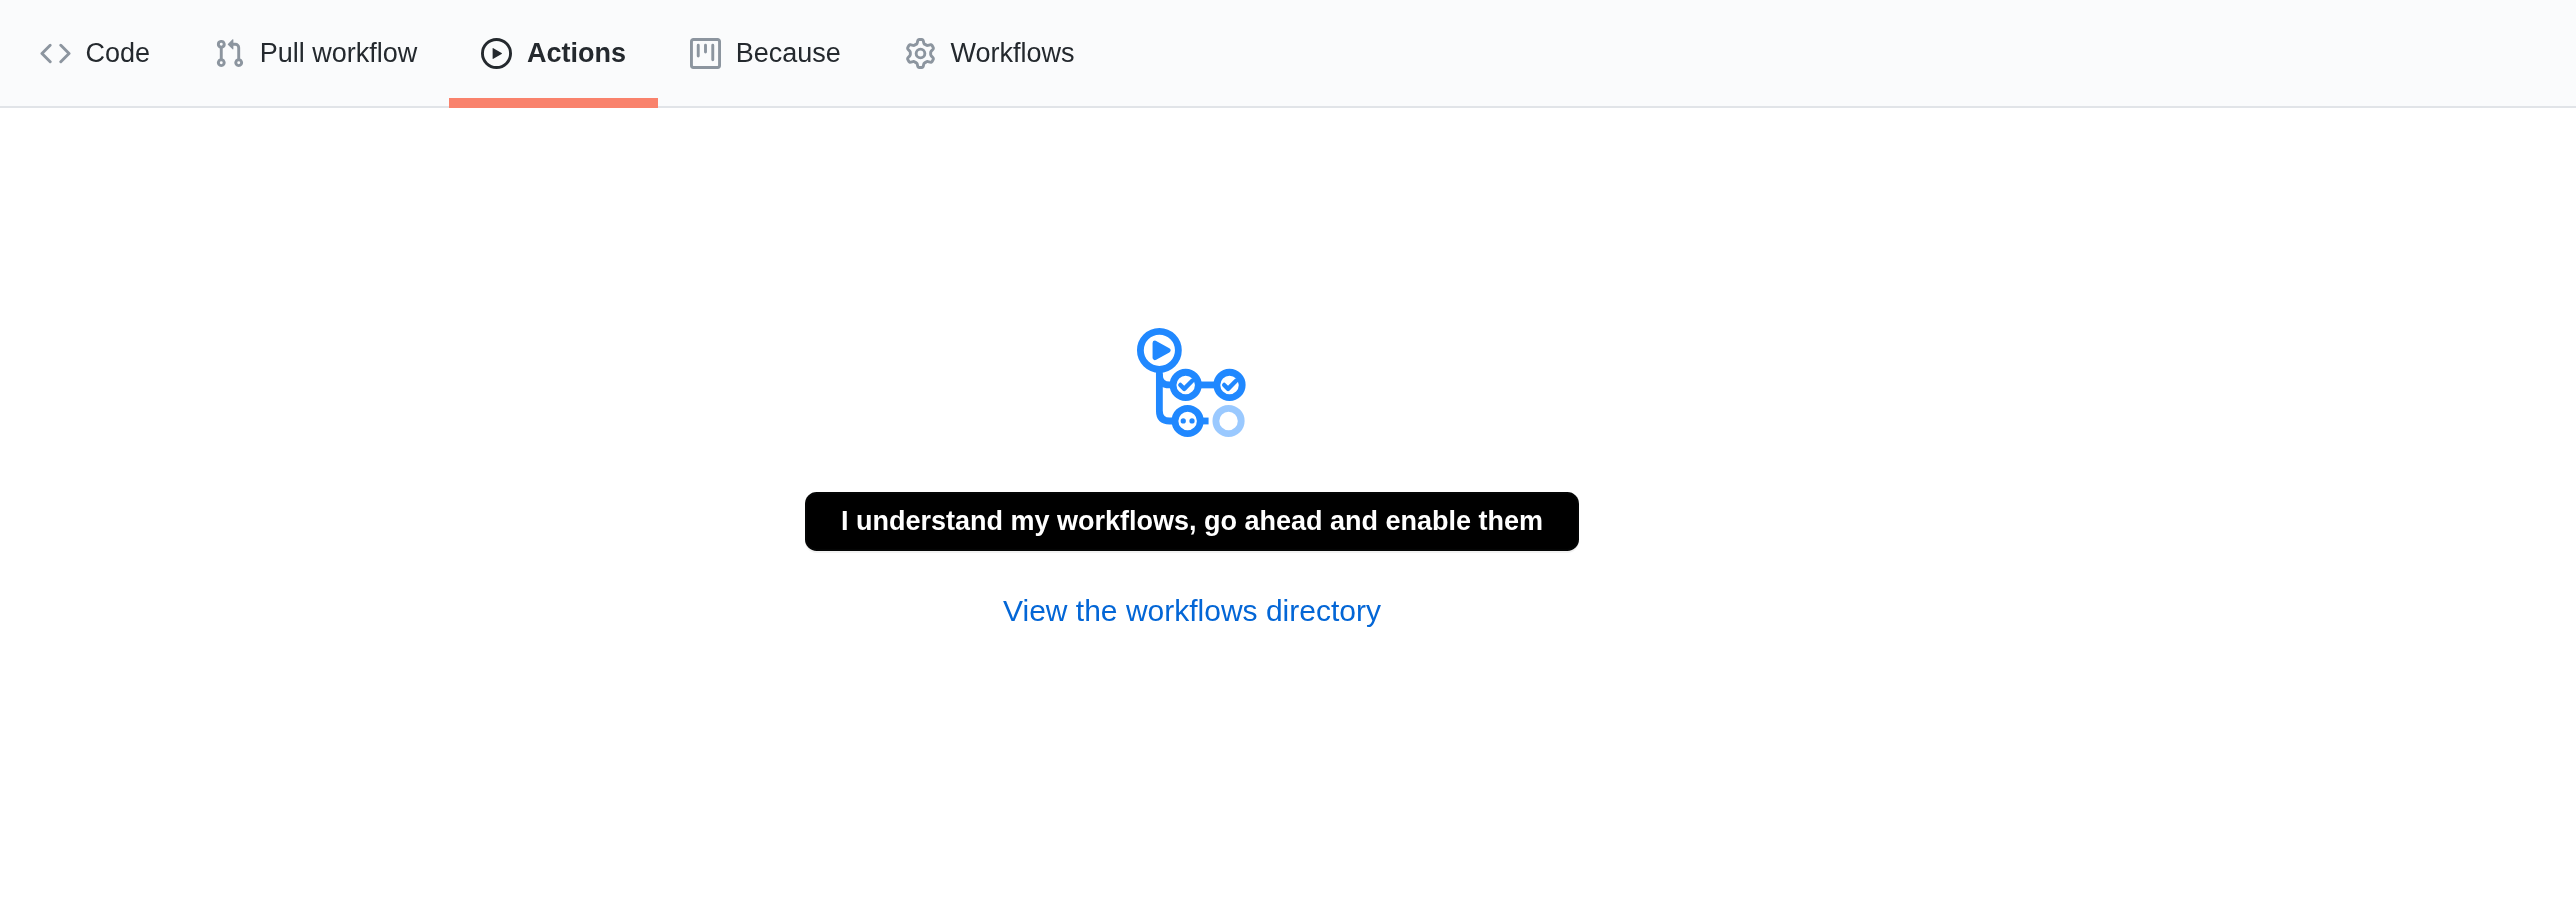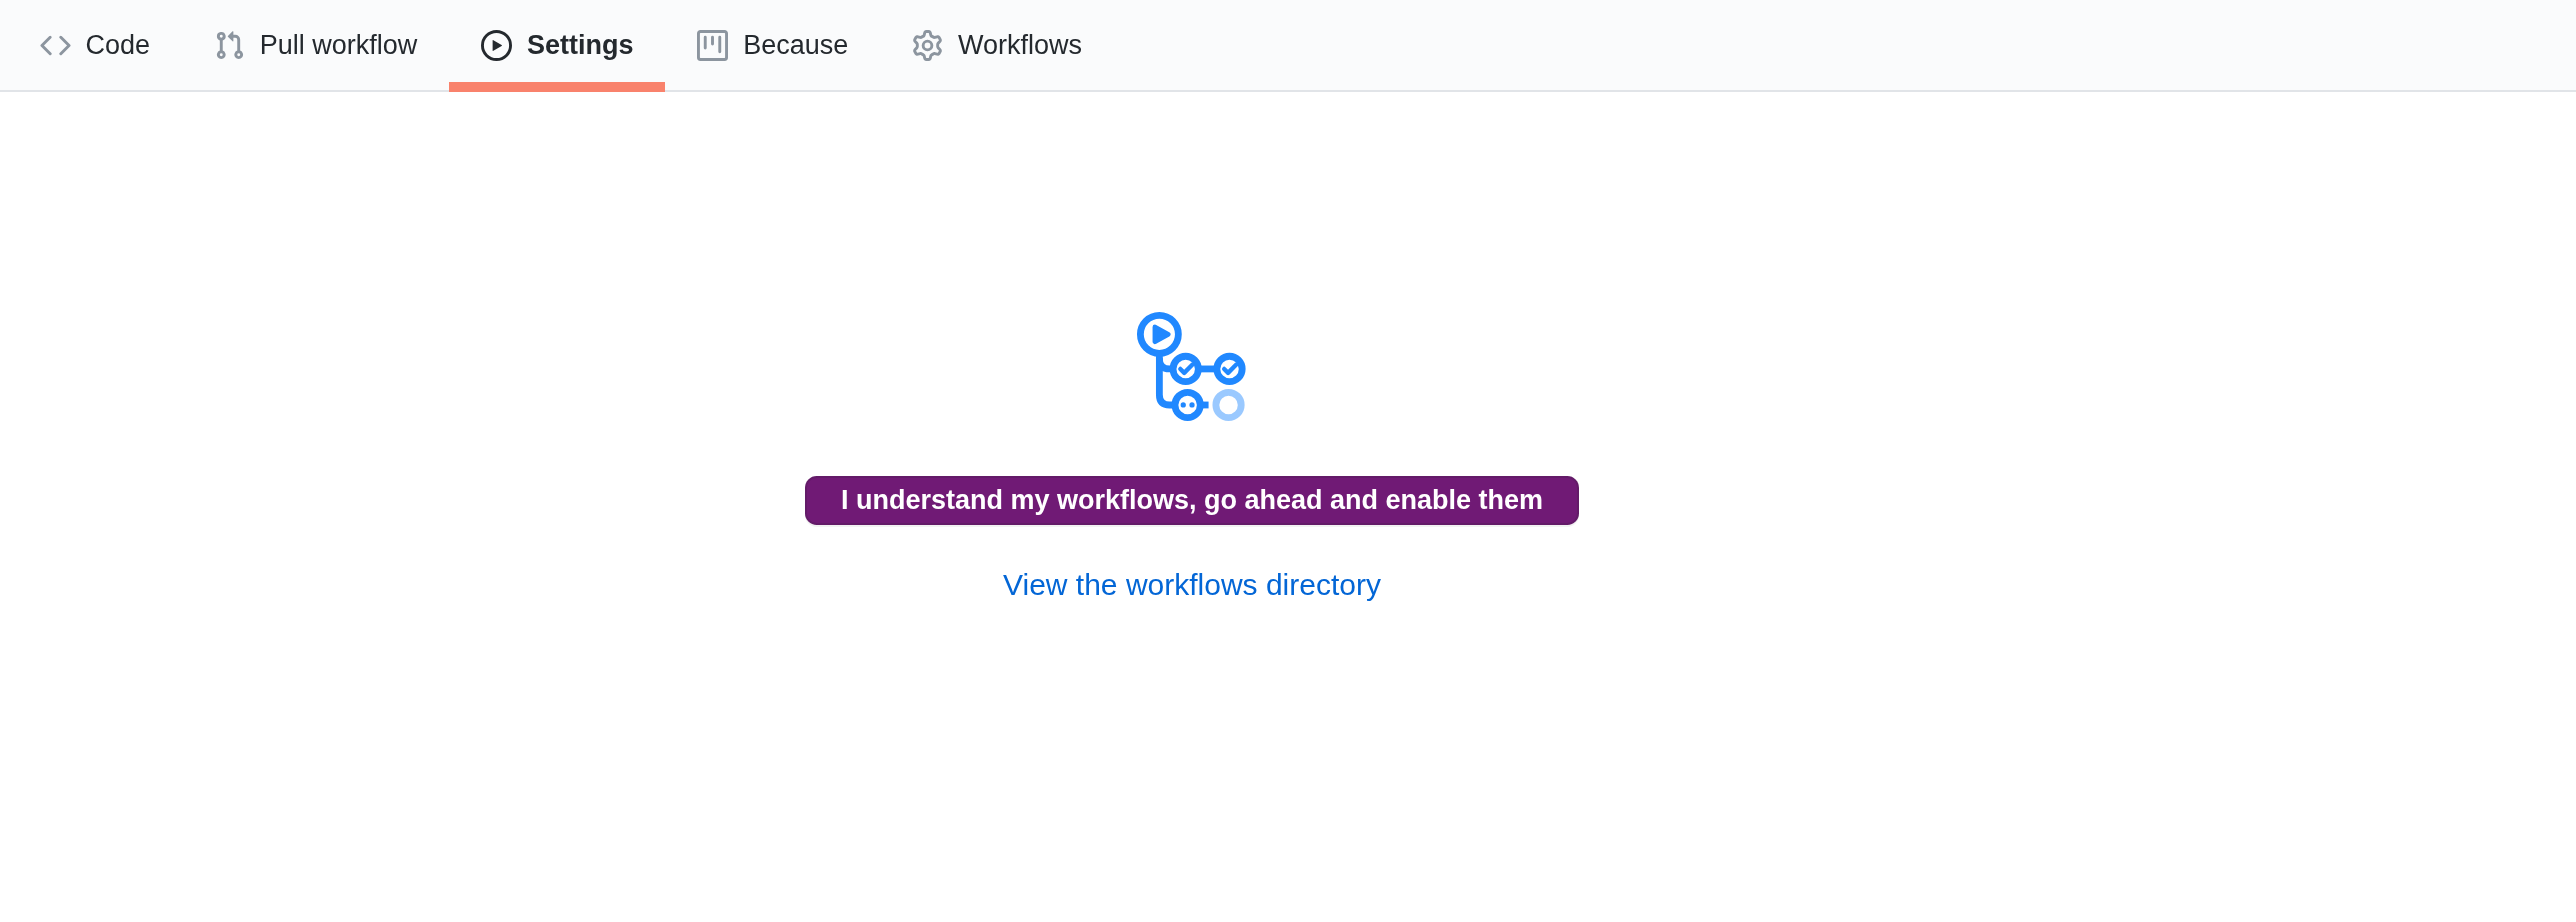--- a/index.html
+++ b/index.html
@@ -1,41 +1,41 @@
 <!DOCTYPE html>
 <html><head>
 <meta charset="utf-8">
 <style>
   * { box-sizing: border-box; margin: 0; padding: 0; }
   html, body { width: 2576px; height: 923px; background: #ffffff;
     font-family: "Liberation Sans", "DejaVu Sans", sans-serif; color: #24292e; }
 
   
-  .tabbar { width: 100%; height: 92px; background: #fafbfc;
+  .tabbar { width: 100%; height: 108px; background: #fafbfc;
     border-bottom: 2px solid #e1e4e8; }
   .tabnav { display: flex; height: 100%; padding-left: 7.8px; }
   .tab { display: flex; align-items: center; gap: 14.7px; padding: 0 32px;
     font-size: 27px; line-height: 1; color: #24292e; position: relative;
     cursor: pointer; text-decoration: none; white-space: nowrap; }
   .tab .octicon { display: inline-flex; }
   .tab .octicon svg { width: 31px; height: 31px; fill: #8c959f; }
   .tab.active { font-weight: 700; }
   .tab.active .octicon svg { fill: #24292e; }
   .tab.active::after { content: ""; position: absolute; left: 0; right: 0;
     bottom: -2px; height: 9.8px; background: #f9826c; }
 
   
   .content { width: 2384px; padding-top: 218px; text-align: center; }
   .wf-illustration { display: inline-block; width: 113px; height: 113px; }
   .bs-title { margin-top: 49px; font-size: 45px; letter-spacing: -0.5px;
     font-weight: 700; color: #24292e; }
   .bs-desc { margin: 15.6px auto 0; max-width: 1876px; font-size: 30px;
     line-height: 43px; color: #586069; }
-  .bs-btn { display: inline-block; margin-top: 49px; height: 49px;
-    padding: 0 34px; background: #701a75; color: #ffffff; font-size: 27px;
+  .bs-btn { display: inline-block; margin-top: 49px; height: 59px;
+    padding: 0 34px; background: #000000; color: #ffffff; font-size: 27px;
     font-weight: 700; font-family: inherit; border: 2px solid rgba(27,31,35,0.15);
     border-radius: 11.7px; cursor: pointer; box-shadow: 0 2px 0 rgba(27,31,35,0.06); }
   .bs-link-row { margin-top: 43px; }
   .bs-link { font-size: 30px; color: #0366d6; text-decoration: none; cursor: pointer; text-align: center; }
 </style>
 </head>
 <body>
 
 <header class="tabbar">
   <nav class="tabnav">
@@ -57,21 +57,21 @@
       </span>
       <span>Pull workflow</span>
     </a>
 
     <a class="tab active">
       <span class="octicon">
         <svg viewBox="0 0 16 16">
             <path d="M8 0a8 8 0 1 1 0 16A8 8 0 0 1 8 0ZM1.5 8a6.5 6.5 0 1 0 13 0 6.5 6.5 0 0 0-13 0Zm4.879-2.773 4.264 2.559a.25.25 0 0 1 0 .428l-4.264 2.559A.25.25 0 0 1 6 10.559V5.442a.25.25 0 0 1 .379-.215Z"></path>
           </svg>
       </span>
-      <span>Settings</span>
+      <span>Actions</span>
     </a>
 
     <a class="tab">
       <span class="octicon">
         <svg viewBox="0 0 16 16">
             <path d="M1.75 0h12.5C15.216 0 16 .784 16 1.75v12.5A1.75 1.75 0 0 1 14.25 16H1.75A1.75 1.75 0 0 1 0 14.25V1.75C0 .784.784 0 1.75 0ZM1.5 1.75v12.5c0 .138.112.25.25.25h12.5a.25.25 0 0 0 .25-.25V1.75a.25.25 0 0 0-.25-.25H1.75a.25.25 0 0 0-.25.25ZM11.75 3a.75.75 0 0 1 .75.75v7.5a.75.75 0 0 1-1.5 0v-7.5a.75.75 0 0 1 .75-.75Zm-8.25.75a.75.75 0 0 1 1.5 0v5.5a.75.75 0 0 1-1.5 0v-5.5ZM8 3a.75.75 0 0 1 .75.75v3.5a.75.75 0 0 1-1.5 0v-3.5A.75.75 0 0 1 8 3Z"></path>
           </svg>
       </span>
       <span>Because</span>
     </a>

